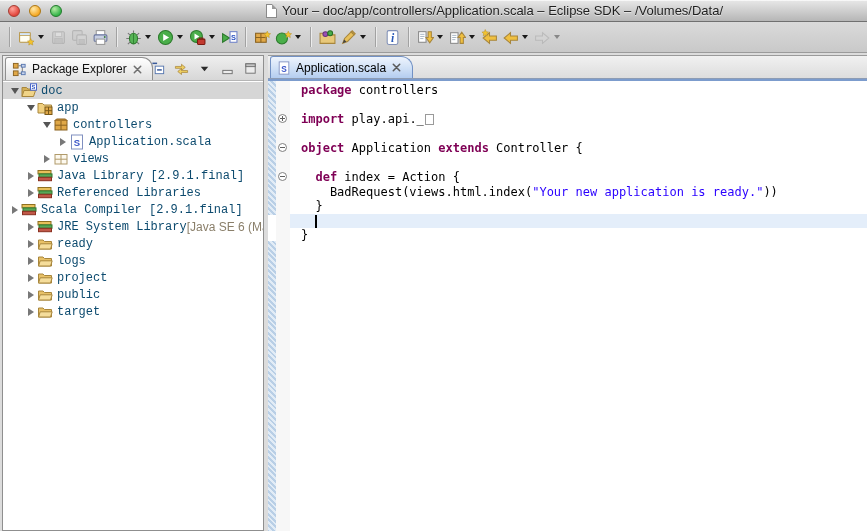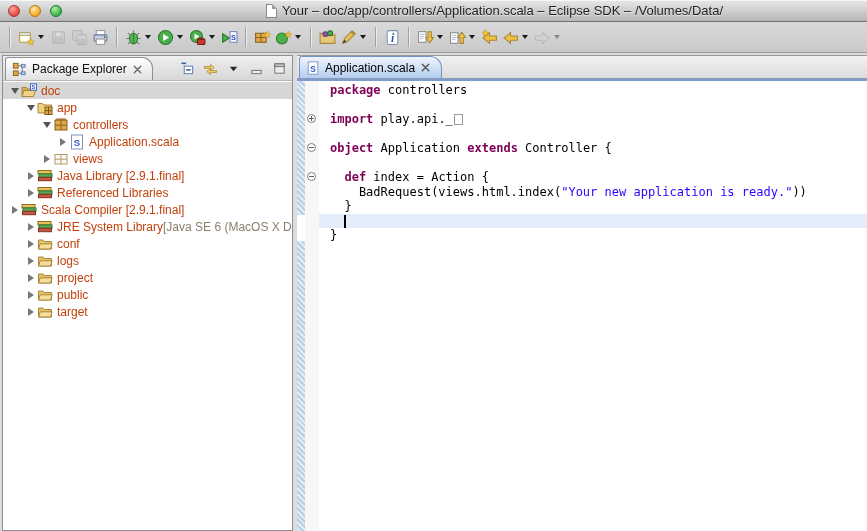--- a/index.html
+++ b/index.html
@@ -27,41 +27,41 @@
   .tsep { width:2px; height:20px; margin:0 5px; border-left:1px solid #a2a2a2; border-right:1px solid #ececec; flex:none; }
   .tbtn { display:flex; align-items:center; padding:2px 2px; border-radius:3px; flex:none; }
   .tbtn svg { width:17px; height:17px; display:block; }
   .tbtn.disabled { opacity:.4; filter:grayscale(1); }
   .dd { width:0; height:0; border-left:3.5px solid transparent; border-right:3.5px solid transparent; border-top:4px solid #1a1a1a; margin:0 2px 0 3px; }
 
   
   .main { position:absolute; top:55px; left:2px; right:0; bottom:0; display:flex; background:#dcdcdc; }
 
   
-  .explorer { width:291px; flex:none; display:flex; flex-direction:column; border:1px solid #8f8f8f; background:#fff; }
+  .explorer { width:262px; flex:none; display:flex; flex-direction:column; border:1px solid #8f8f8f; background:#fff; }
   .view-header { height:25px; flex:none; background:linear-gradient(#efefef,#d7d7d7); border-bottom:1px solid #b5b5b5;
     display:flex; align-items:flex-end; position:relative; }
   .view-tab { display:flex; align-items:center; gap:5px; height:23px; margin-left:2px; padding:0 9px 0 6px;
     background:linear-gradient(#ffffff,#e1e1e1); border:1px solid #8f8f8f; border-bottom:none;
     border-radius:3px 11px 0 0; font-size:12px; color:#111; }
   .view-tab svg.vicon { width:15px; height:15px; }
   .closex { width:11px; height:11px; display:block; }
   .view-tools { position:absolute; right:4px; top:4px; display:flex; align-items:center; gap:5px; }
   .vtool { display:flex; align-items:center; justify-content:center; width:18px; height:17px; }
   .vtool svg { width:15px; height:15px; display:block; }
 
   .tree { flex:1; overflow:hidden; background:#fff; padding-top:1px; font-size:12px; }
   .trow { height:17px; display:flex; align-items:center; white-space:nowrap; overflow:hidden; }
   .trow.selected { background:#d6d6d6; }
   .arrow { width:12px; flex:none; display:flex; align-items:center; justify-content:center; }
   .arrow .closed { width:0; height:0; border-top:4px solid transparent; border-bottom:4px solid transparent; border-left:6px solid #787878; }
   .arrow .open { width:0; height:0; border-left:4px solid transparent; border-right:4px solid transparent; border-top:6px solid #555; }
   .ticon { width:16px; height:16px; flex:none; margin-right:4px; }
   .ticon svg { width:16px; height:16px; display:block; }
-  .tlabel { color:#c2410c; }
+  .tlabel { color:#0c4a6e;font-family:Liberation Mono, monospace; }
   .tdeco { color:#8a7f6a; }
 
   
   .sash { width:4px; flex:none; background:#dcdcdc; }
   .editor { flex:1; display:flex; flex-direction:column; min-width:0; border-top:1px solid #9a9a9a; }
   .tabbar { height:22px; flex:none; background:linear-gradient(#f1f1f1,#dddddd); display:flex; align-items:flex-end; }
   .etab { display:flex; align-items:center; gap:5px; height:22px; margin-left:2px; padding:0 10px 0 6px;
     background:linear-gradient(#eef4fd,#cfe0f6 55%,#b4cdf0); border:1px solid #7291c4; border-bottom:none;
     border-radius:3px 12px 0 0; font-size:12px; color:#000; }
   .etab svg.ficon { width:14px; height:14px; }
@@ -414,21 +414,21 @@
           <div class="trow" style="padding-left: 22px;">
             <span class="arrow">
               <span class="closed"></span>
             </span>
             <span class="ticon">
               <svg viewBox="0 0 16 16">
                 <path d="M1.5 13V4h4.5l1.5 1.5h7V13z" fill="#e8c167" stroke="#a8863c"></path>
                 <path d="M1.5 13l1.7-5.2h12L13.5 13z" fill="#f5dd9b" stroke="#a8863c"></path>
               </svg>
             </span>
-            <span class="tlabel">conf</span>
+            <span class="tlabel">ready</span>
           </div>
           <div class="trow" style="padding-left: 22px;">
             <span class="arrow">
               <span class="closed"></span>
             </span>
             <span class="ticon">
               <svg viewBox="0 0 16 16">
                 <path d="M1.5 13V4h4.5l1.5 1.5h7V13z" fill="#e8c167" stroke="#a8863c"></path>
                 <path d="M1.5 13l1.7-5.2h12L13.5 13z" fill="#f5dd9b" stroke="#a8863c"></path>
               </svg>

